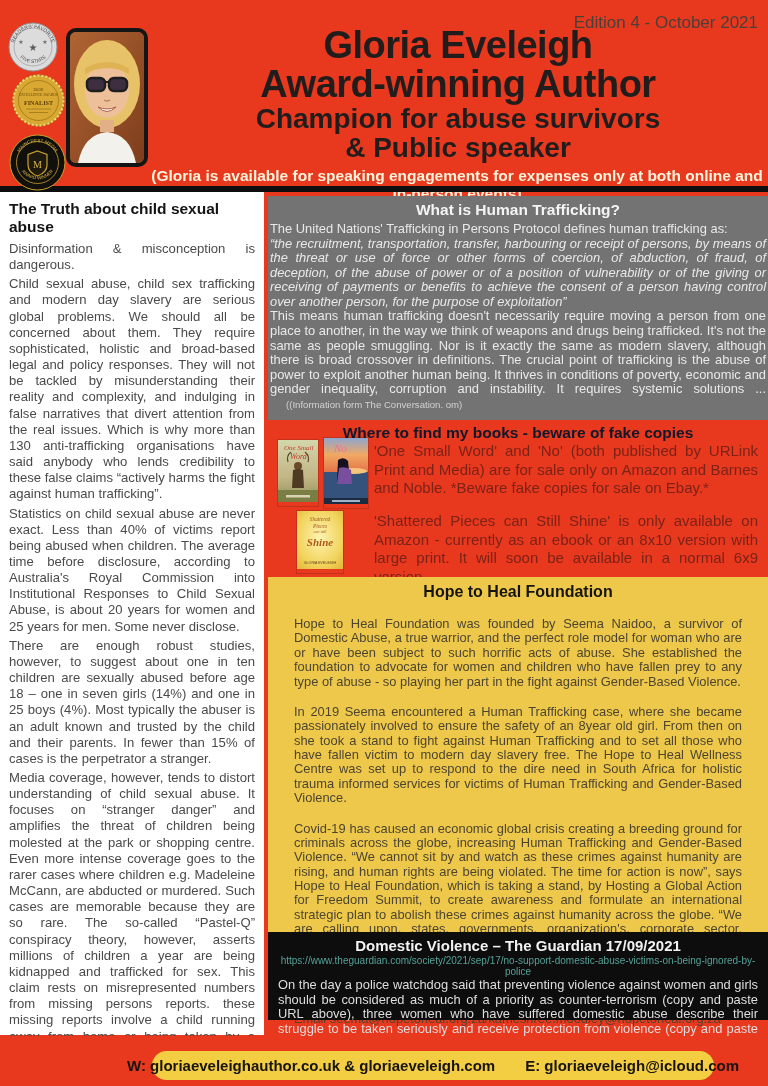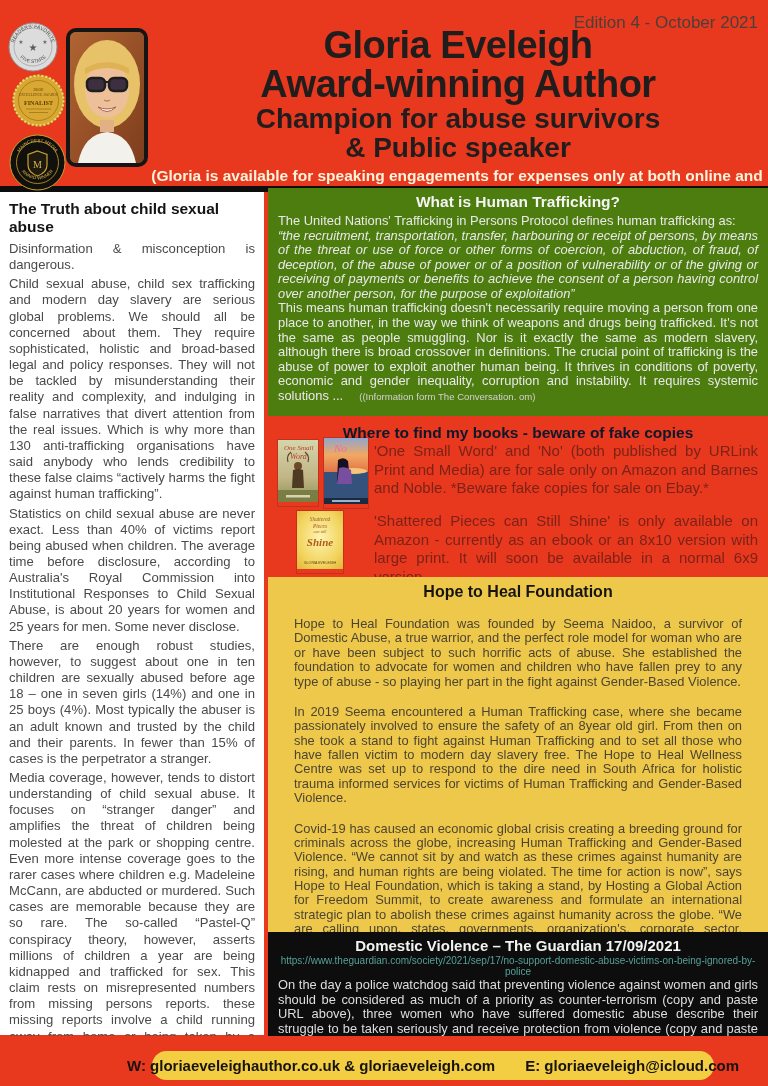--- a/index.html
+++ b/index.html
@@ -21,38 +21,38 @@
                  border:4px solid #151515; border-radius:10px; overflow:hidden; background:#a85a2e; box-sizing:border-box;}
 
   
   .col-left { position:absolute; top:192px; left:0; width:264px; height:843px; background:#ffffff;
               padding:6px 9px 4px 9px; box-sizing:border-box; }
   .col-left h2 { margin:2px 0 5px 0; font-size:15.5px; color:#141414; }
   .col-left p { margin:0 0 3px 0; font-size:13.1px; line-height:1.235; color:#4a4a4a; text-align:justify; }
 
   
   .sec { position:absolute; left:268px; width:500px; box-sizing:border-box; }
-  .sec-traffic { top:188px; height:228px; background:#4d7c0f; padding:3px 10px; }
+  .sec-traffic { top:196px; height:228px; background:#737373; padding:3px 2px; }
   .sec-traffic h2 { text-align:center; color:#f4f4f4; font-size:15.5px; margin:2px 0 3px 0; }
   .sec-traffic p { margin:0; font-size:12.9px; line-height:1.13; color:#e9e9e9; text-align:justify; }
   .quote { font-style:italic; }
   .t-cite { font-size:9.6px; color:#d2d2d2; margin-left:16px; white-space:nowrap; }
 
   .sec-books { top:420px; height:157px; background:#e8391f; padding:2px 8px; }
   .sec-books h2 { text-align:center; color:#0f172a; font-size:15.5px; margin:2px 0 2px 0; }
   .book-text { position:absolute; left:106px; right:10px; font-size:15px; line-height:1.24;
                color:#7c2217; text-align:justify; margin:0; }
   .cover { position:absolute; box-shadow:0 0 0 1px rgba(0,0,0,0.15); }
 
   .sec-hope { top:577px; height:355px; background:#edc84b; padding:4px 10px; }
   .sec-hope h2 { text-align:center; color:#161410; font-size:16px; margin:2px 0 3px 0; }
   .sec-hope p { margin:16px; font-size:12.9px; line-height:1.115; color:#4e4531; text-align:justify; }
   .sec-hope p.contact { text-align:left; }
 
-  .sec-dom { top:932px; height:104px; background:#0d0d0d; padding:3px 10px; }
+  .sec-dom { top:932px; height:88px; background:#0d0d0d; padding:3px 10px; }
   .sec-dom h2 { text-align:center; color:#f2f2f2; font-size:15px; margin:2px 0 1px 0; }
   .url { font-size:10px; color:#55a198; margin:0; line-height:1.1; word-break:break-all; }
   .url-top { text-align:center; }
   .sec-dom p.body { margin:1px 0 1px 0; font-size:12.9px; line-height:1.13; color:#dedede; text-align:justify; }
 
   
   .footer { position:absolute; top:1036px; left:0; width:768px; height:50px; background:#e8391f; }
   .pill { position:absolute; top:15px; left:152px; width:562px; height:29px; background:#f3ce42;
           border-radius:15px; display:flex; align-items:center; justify-content:center; gap:30px;
           font-weight:bold; font-size:15px; color:#171310; white-space:nowrap; }

